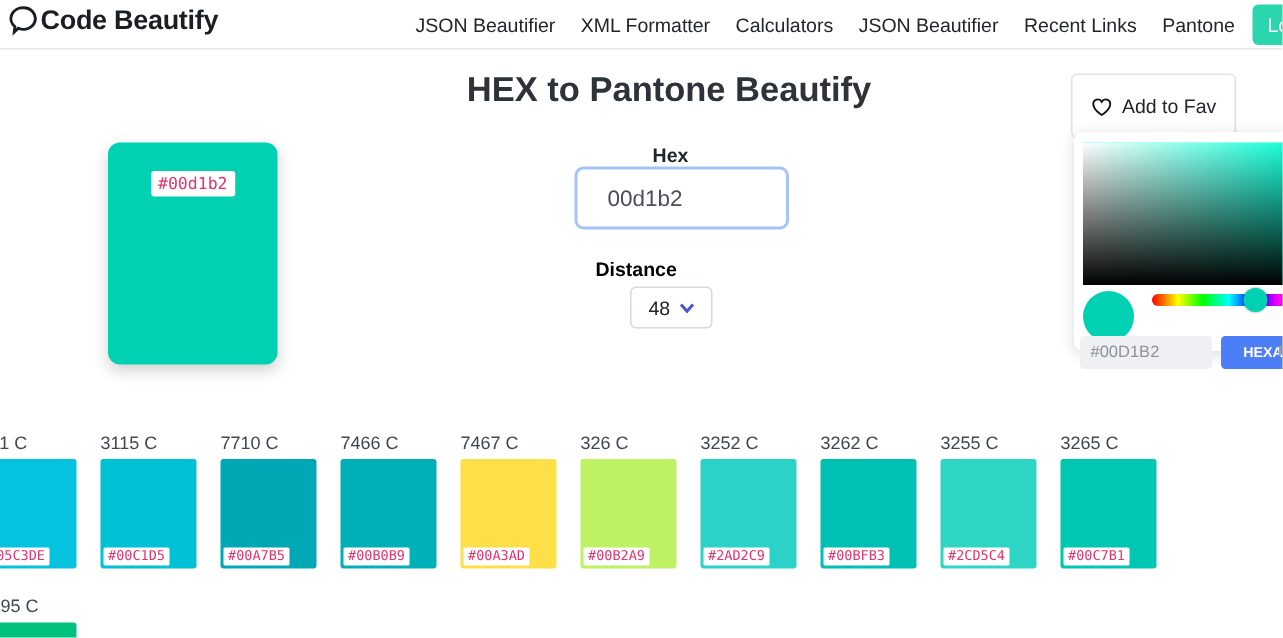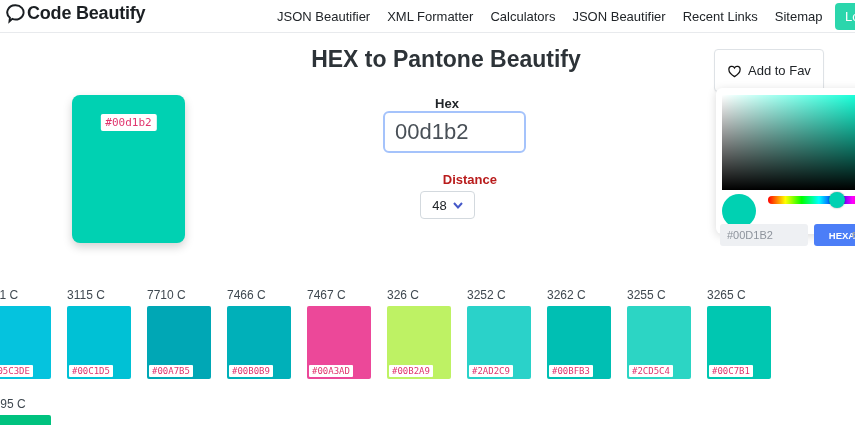--- a/index.html
+++ b/index.html
@@ -30,24 +30,24 @@
   .src-swatch { position:absolute; left:72px; top:95px; width:113px; height:148px;
     border-radius:8px; box-shadow:0 4px 10px rgba(0,0,0,0.18); }
   .src-chip { position:absolute; top:19px; left:50%; transform:translateX(-50%);
     background:#fff; padding:2px 5px; border-radius:2px;
     font-family:"DejaVu Sans Mono", monospace; font-size:11px; color:#e0356e; }
 
   
   .hex-label { position:absolute; top:96px; left:397px; width:100px; text-align:center;
     font-size:13px; font-weight:700; color:#212529; }
   .hex-input { position:absolute; left:383px; top:111px; width:143px; height:42px;
-    border:2px solid #a5c3fb; border-radius:6px; padding-left:10px; font-size:22px;
+    border:2px solid #a5c3fb; border-radius:6px; padding-left:20px; font-size:15px;
     color:#495057; font-family:"Liberation Sans",sans-serif; outline:none; }
-  .dist-label { position:absolute; top:172px; left:397px; width:100px; text-align:right;
-    font-size:13px; font-weight:700; color:#b91c1c; }
+  .dist-label { position:absolute; top:172px; left:397px; width:100px; text-align:left;
+    font-size:13px; font-weight:700; color:#000000; }
   .dist-select { position:absolute; left:420px; top:191px; width:55px; height:28px;
     border:1px solid #d3d9de; border-radius:4px; background:#fff; display:flex;
     align-items:center; justify-content:center; gap:6px; font-size:13px; color:#212529; cursor:pointer; }
 
   
   .picker { position:absolute; left:716px; top:88px; width:154px; height:146px;
     background:#fff; border-radius:6px 0 0 6px; box-shadow:0 2px 10px rgba(0,0,0,0.15); }
   .sat-area { position:absolute; left:6px; top:7px; width:148px; height:95px;
     background:linear-gradient(to top, #000, rgba(0,0,0,0)),
                linear-gradient(to right, #fff, rgba(255,255,255,0)), #00ffd5; }
@@ -87,21 +87,21 @@
       </svg>
     </span>
     <span class="logo-text">Code Beautify</span>
   </div>
   <nav class="nav" id="nav">
       <span class="nav-item">JSON Beautifier</span>
       <span class="nav-item">XML Formatter</span>
       <span class="nav-item">Calculators</span>
       <span class="nav-item">JSON Beautifier</span>
       <span class="nav-item">Recent Links</span>
-      <span class="nav-item">Sitemap</span>
+      <span class="nav-item">Pantone</span>
       <span class="nav-item favs">
         <span>Favs</span>
       </span>
     </nav>
   <button class="login-btn" title="Login" style="background: rgb(43, 214, 172);">Login</button>
 </div>
 
 <h1 class="page-title">HEX to Pantone Beautify</h1>
 
 <button class="fav-btn">
@@ -161,21 +161,21 @@
       </div>
     </div>
     <div class="cell">
       <div class="p-name">7466 C</div>
       <div class="p-swatch" style="background: rgb(0, 176, 185);">
         <code class="p-chip">#00B0B9</code>
       </div>
     </div>
     <div class="cell">
       <div class="p-name">7467 C</div>
-      <div class="p-swatch" style="background: #ec4899;">
+      <div class="p-swatch" style="background: #fde047;">
         <code class="p-chip">#00A3AD</code>
       </div>
     </div>
     <div class="cell">
       <div class="p-name">326 C</div>
       <div class="p-swatch" style="background: #bef264;">
         <code class="p-chip">#00B2A9</code>
       </div>
     </div>
     <div class="cell">

